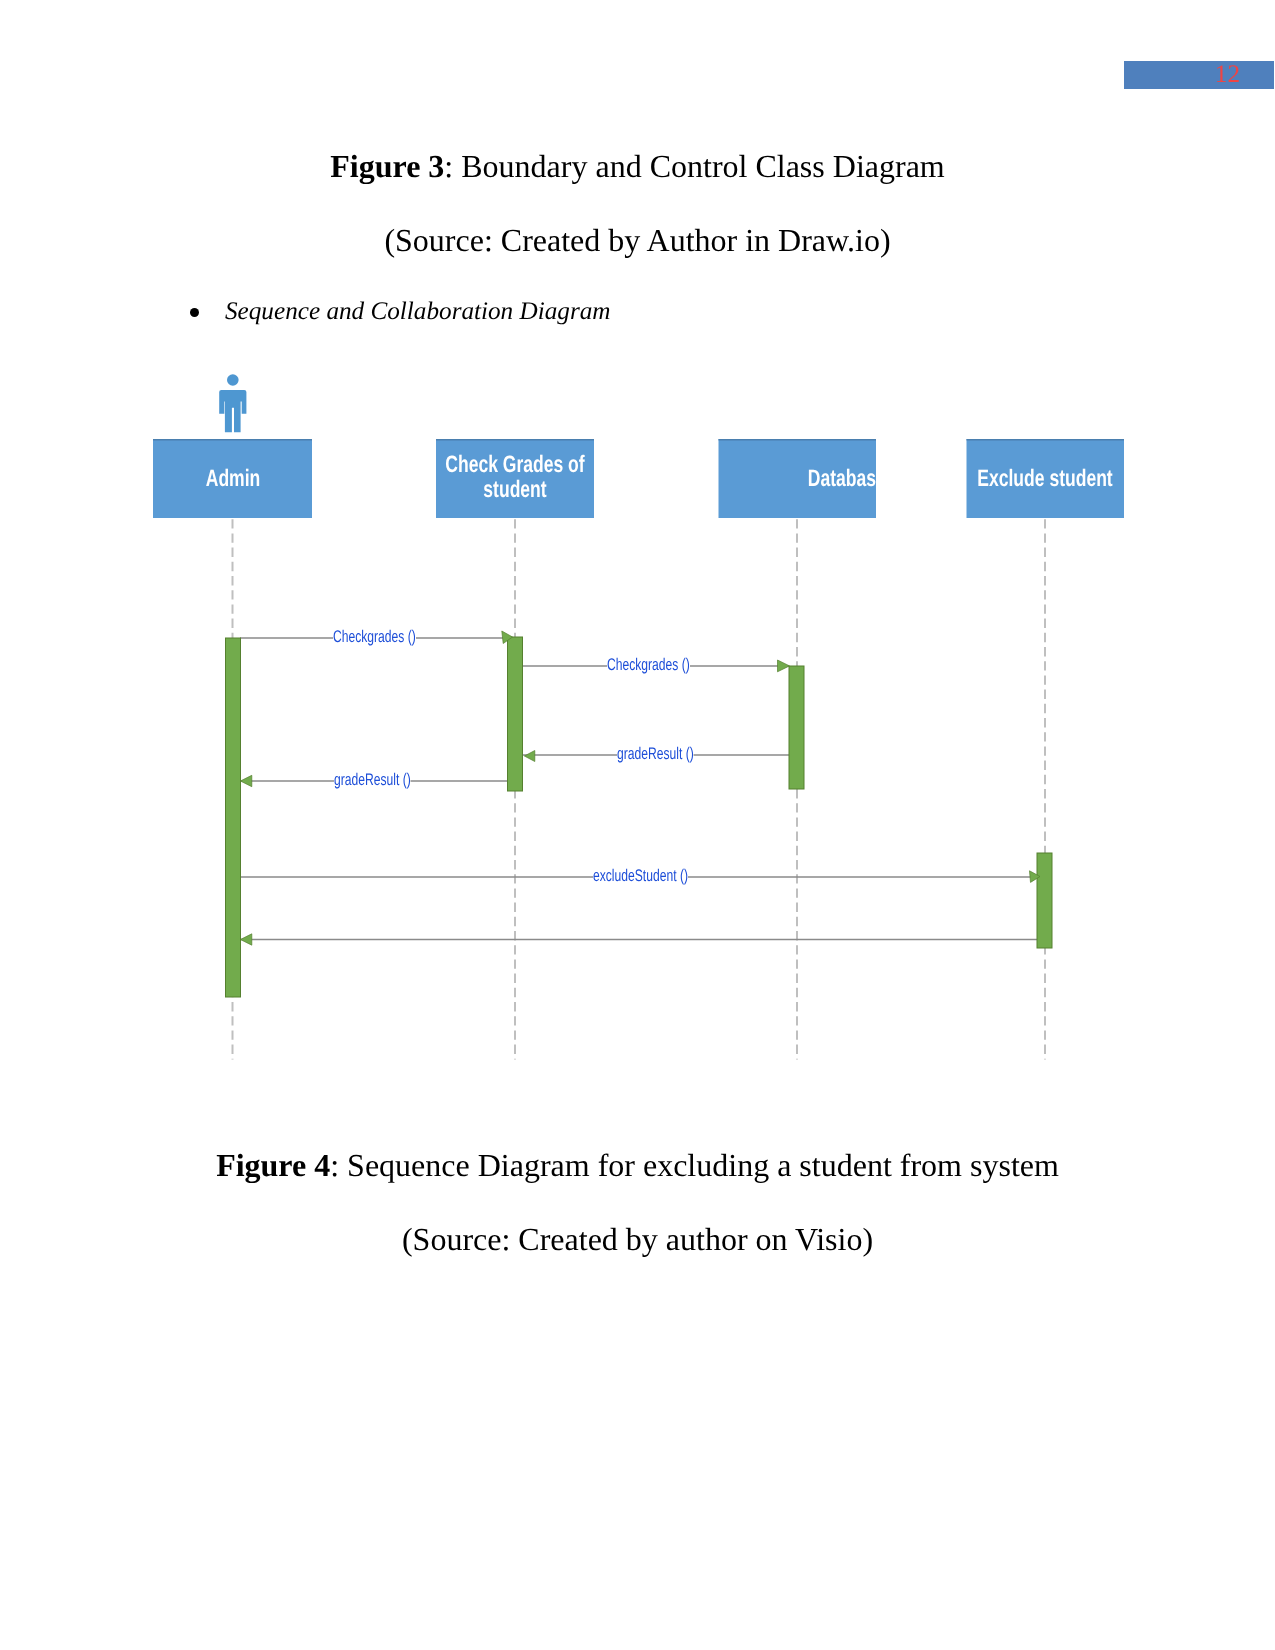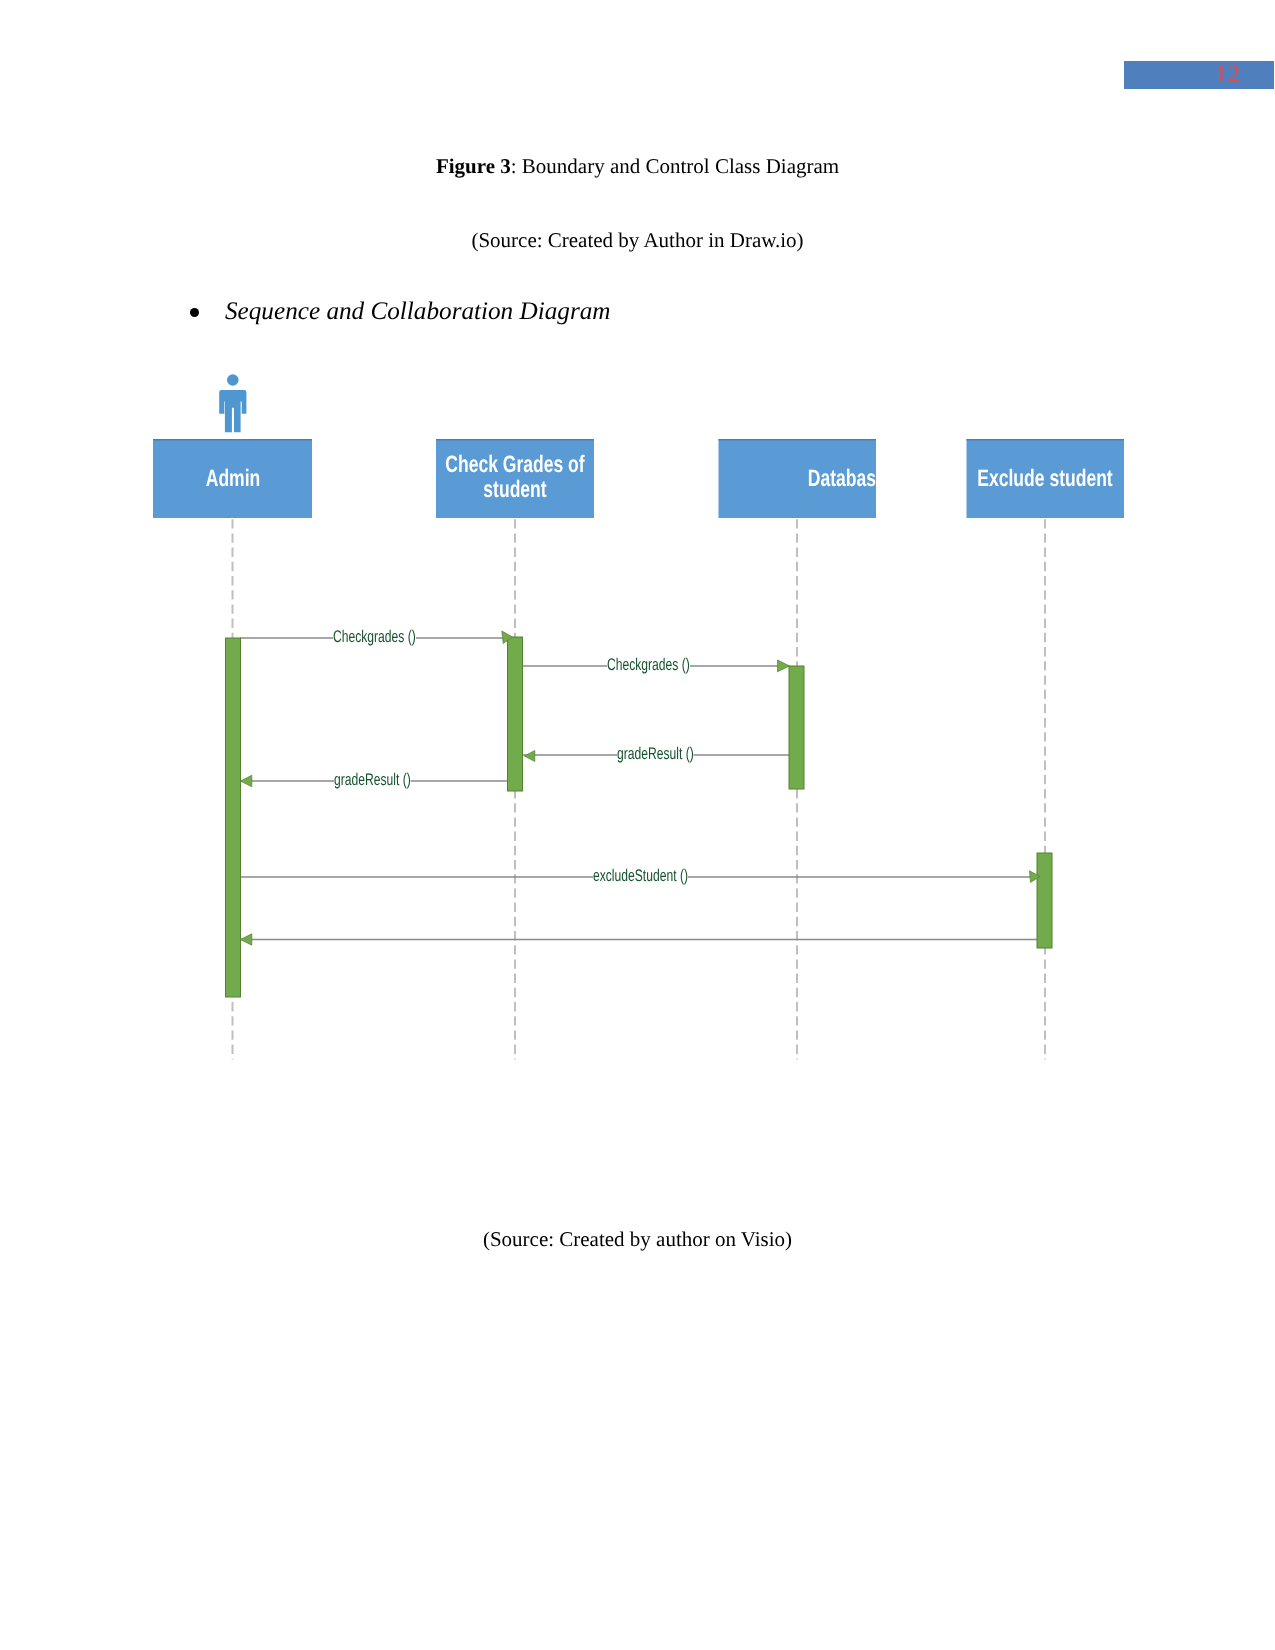--- a/index.html
+++ b/index.html
@@ -10,21 +10,21 @@
   .page{position:absolute;left:0;top:0;width:1275px;height:1650px;}
 
   
   #running-head{position:absolute;left:164px;top:62px;font-size:25.2px;line-height:28px;
                 white-space:nowrap;transform:translateZ(0);}
   #page-num-box{position:absolute;left:1124px;top:61px;width:149.5px;height:28px;background:#4F80BD;}
   #page-num{position:absolute;left:1124px;top:61px;width:116px;height:28px;line-height:28px;
             text-align:right;font-size:25.2px;color:#ef4444;transform:translateZ(0);}
 
   
-  .ctext{position:absolute;left:0;width:1275px;text-align:center;font-size:21px;
+  .ctext{position:absolute;left:0;width:1275px;text-align:center;font-size:32px;
          line-height:28px;white-space:nowrap;transform:translateZ(0);}
   .ctext b{font-weight:bold;}
   #fig3-cap{top:152px;}
   #fig3-src{top:226px;}
   #fig4-cap{top:1151px;}
   #fig4-src{top:1225px;}
 
   #bullet-row{position:absolute;left:0;top:0;width:1071px;height:1650px;pointer-events:none;padding-left:20px;}
   #bullet-dot{position:absolute;left:190px;top:307.5px;width:9px;height:9px;border-radius:50%;
               background:#000;}
@@ -33,21 +33,21 @@
 
   
   #diagram{position:absolute;left:0;top:0;width:1082px;height:1650px;}
   .lf-label{position:absolute;text-align:center;color:#FFFFFF;white-space:nowrap;
             font-family:"Liberation Sans",sans-serif;font-weight:bold;font-size:23.7px;
             line-height:24.5px;}
   .lf-label i{display:block;font-style:normal;line-height:24.5px;width:100%;
               transform:scaleX(0.740) translateZ(0);transform-origin:center center;}
   .lf-label span{white-space:nowrap;}
   .msg-label{position:absolute;font-family:"Liberation Sans",sans-serif;font-size:16.8px;
-             color:#14532d;white-space:nowrap;line-height:17px;
+             color:#1d4ed8;white-space:nowrap;line-height:17px;
              -webkit-font-smoothing:antialiased;}
   .msg-label span{display:inline-block;transform:scaleX(0.722) translateZ(0);
                   transform-origin:left center;white-space:nowrap;background:#FFFFFF;}
 </style>
 </head>
 <body>
 
 <div class="page">
 
   <div id="page-num-box"></div>
@@ -130,16 +130,17 @@
         <i><span>Exclude student</span></i>
       </div>
 
     <div class="msg-label" style="left:333px;top:628px;"><span>Checkgrades ()</span></div>
     <div class="msg-label" style="left:607px;top:656px;"><span>Checkgrades ()</span></div>
     <div class="msg-label" style="left:617px;top:745px;"><span>gradeResult ()</span></div>
     <div class="msg-label" style="left:334px;top:771px;"><span>gradeResult ()</span></div>
     <div class="msg-label" style="left:593px;top:867px;"><span>excludeStudent ()</span></div>
   </div>
 
+  <div class="ctext" id="fig4-cap"><b>Figure 4</b><span>: Sequence Diagram for excluding a student from system</span></div>
 
   <div class="ctext" id="fig4-src">(Source: Created by author on Visio)</div>
 
 </div>
 
 </body></html>

